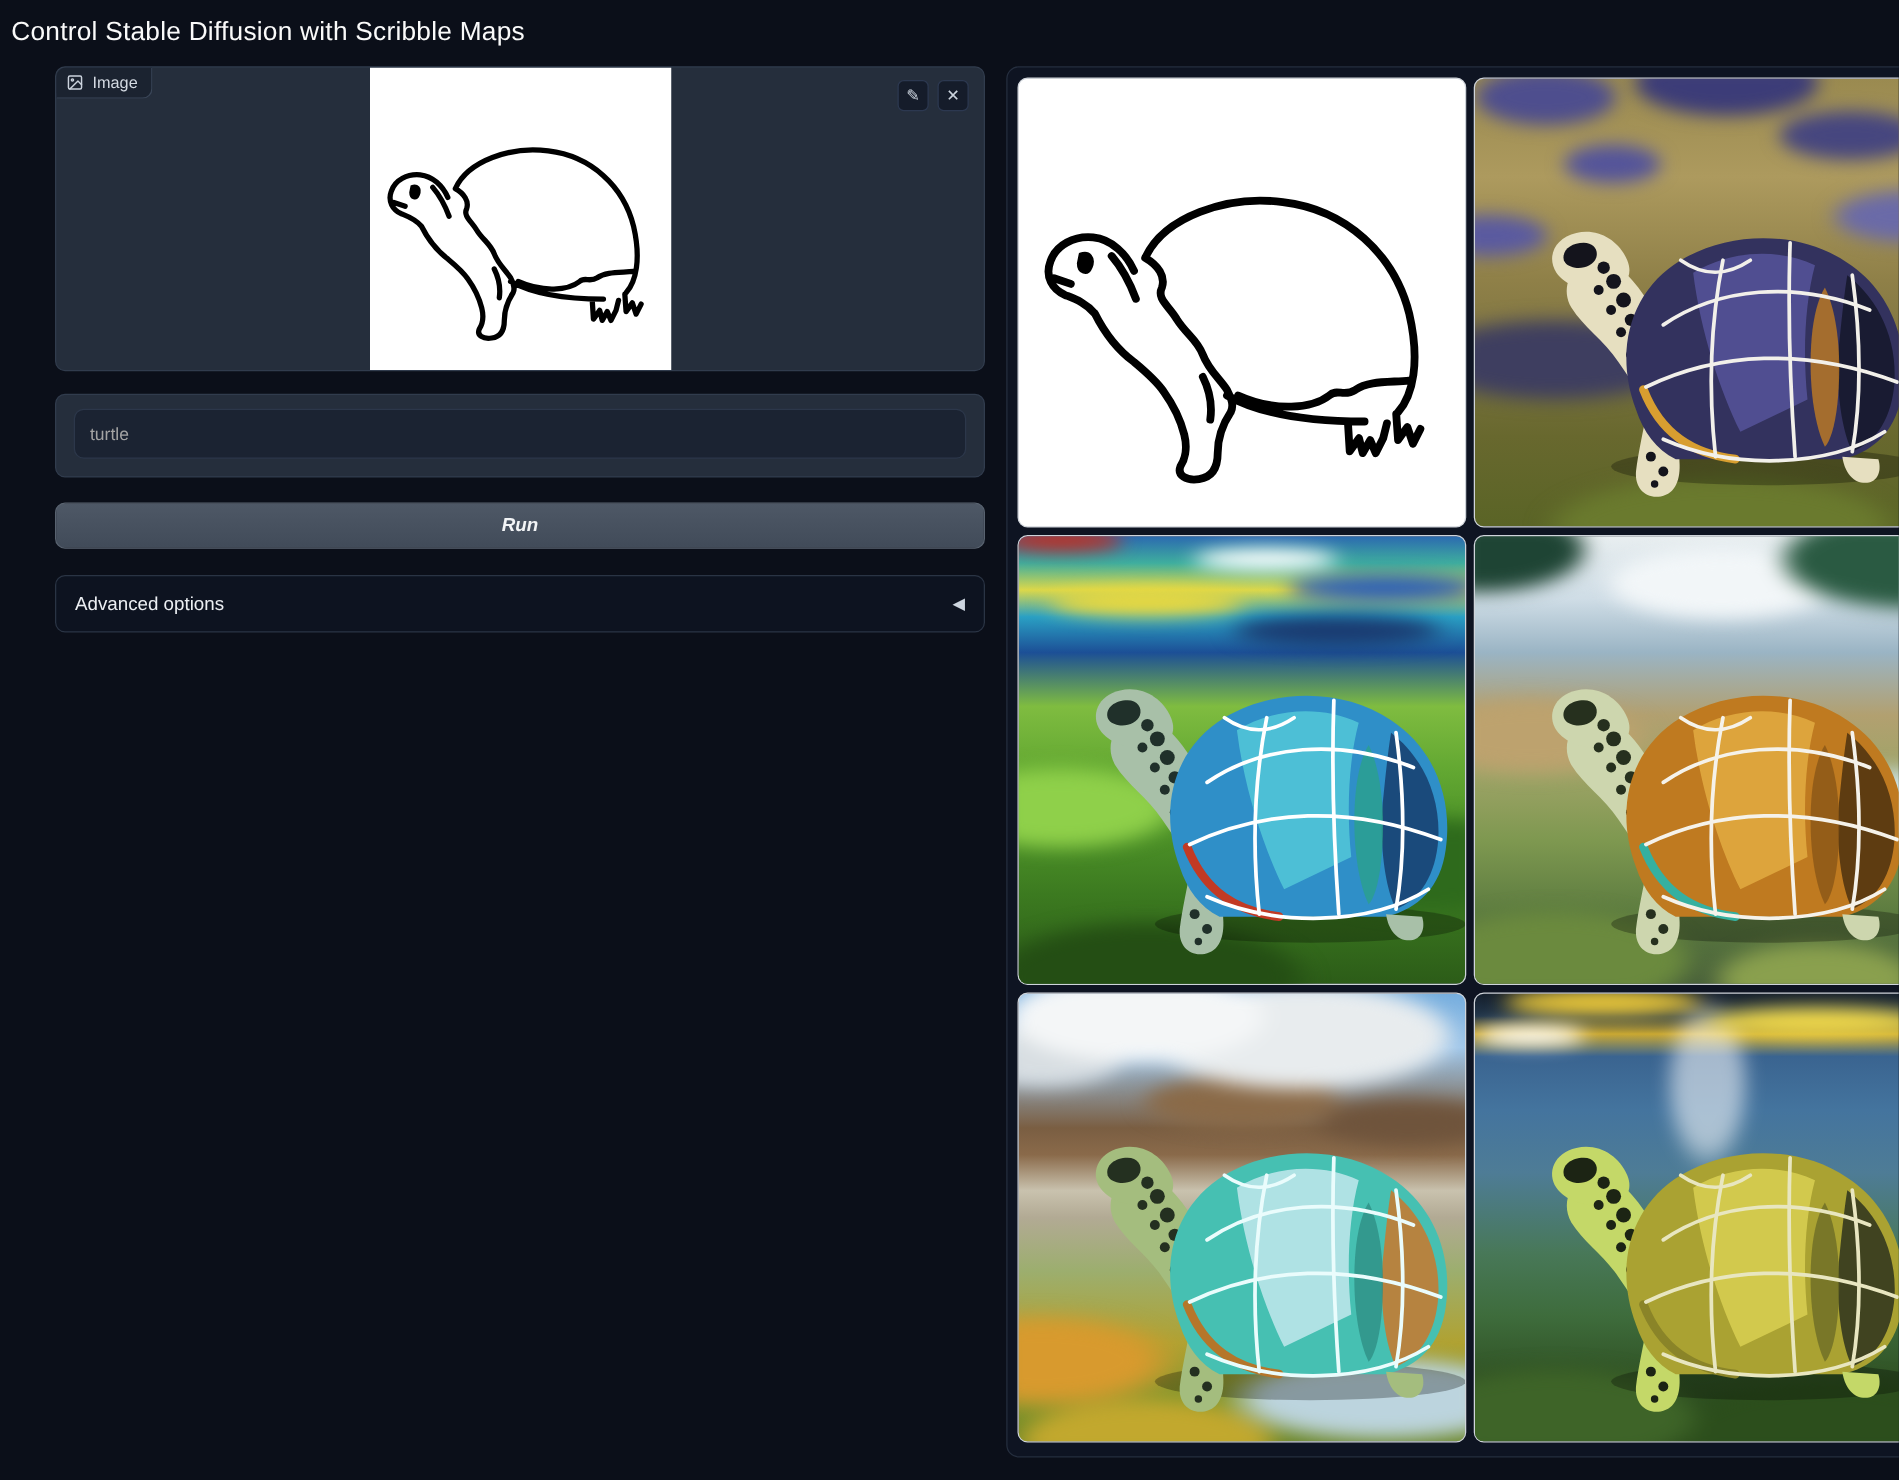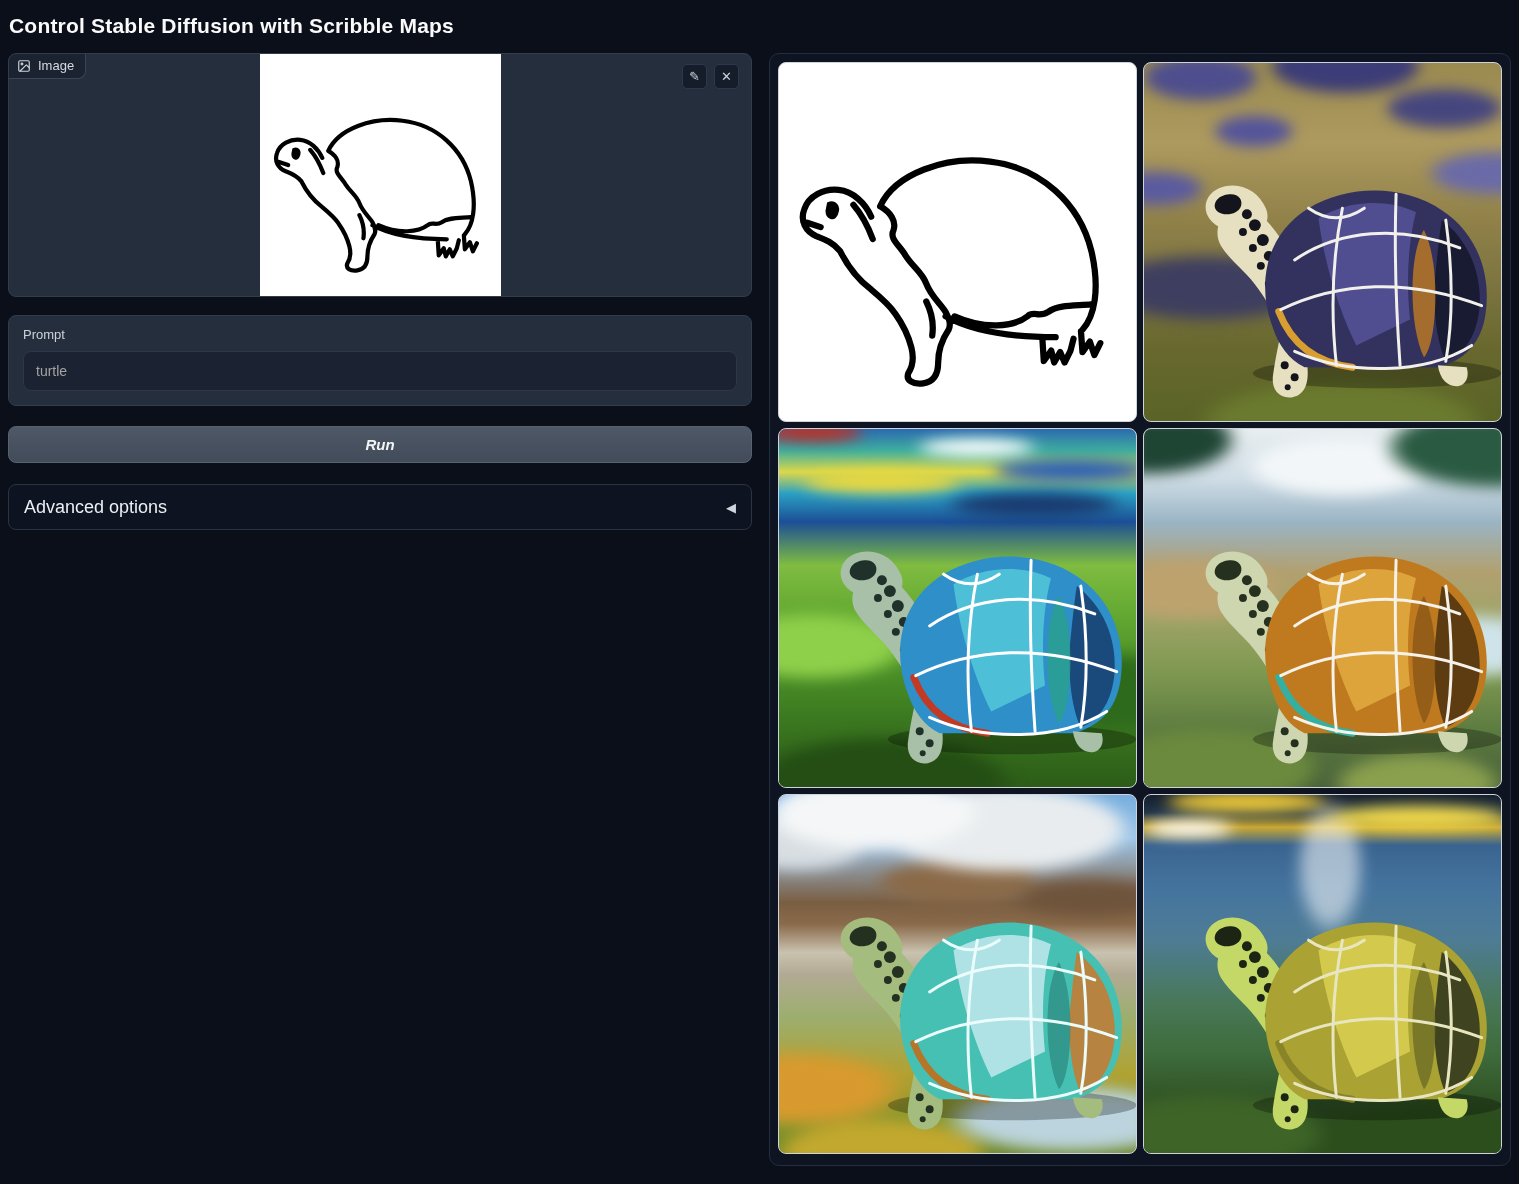--- a/index.html
+++ b/index.html
@@ -4,23 +4,23 @@
 <style>
   * { box-sizing: border-box; margin: 0; padding: 0; }
   html,body { width:1519px; height:1184px; }
   body {
     background:#0b0f19;
     color:#f3f4f6;
     font-family:"Liberation Sans","DejaVu Sans",sans-serif;
     overflow:hidden;
   }
   .page { padding:8px; }
-  h1.title { font-size:21px; font-weight:700; letter-spacing:.2px; padding:6px 0 15px 1px; color:#fafafa; }
+  h1.title { font-size:21px; font-weight:400; letter-spacing:.2px; padding:6px 0 15px 1px; color:#fafafa; }
   .cols { display:flex; gap:17px; align-items:flex-start; }
-  .left-col { width:744px; flex:none; }
+  .left-col { width:744px; flex:none;margin-left:36px; }
   .right-col { width:742px; flex:none; }
 
   
   .block { background:#252e3c; border:1px solid #313c4d; border-radius:8px; }
   .image-block { position:relative; height:244px; overflow:hidden; }
   .component-tab {
     position:absolute; top:0; left:0; z-index:3;
     display:flex; align-items:center; gap:7px;
     background:#1b2330; border:1px solid #3a4658; border-top:none; border-left:none;
     border-radius:8px 0 8px 0; padding:4px 11px 5px 8px;
@@ -54,21 +54,21 @@
     border:1px solid #58626f; color:#f2f4f6; font-size:15px; font-weight:700;
     font-family:"Liberation Sans","DejaVu Sans",sans-serif;
     font-style:italic;
   }
 
   
   .accordion {
     margin-top:21px; height:46px; display:flex; align-items:center; justify-content:space-between;
     background:#0d1320; border:1px solid #2a3444; border-radius:8px; padding:0 15px; cursor:pointer;
   }
-  .accordion .lbl { font-size:18px; color:#eceff3; }
+  .accordion .lbl { font-size:15px; color:#eceff3; }
   .accordion .arrow { font-size:13px; color:#cdd5df; }
 
   
   .gallery {
     background:#0e1422; border:1px solid #252e3e; border-radius:10px;
     padding:8px; height:1113px;
     display:grid; grid-template-columns:1fr 1fr; grid-auto-rows:360px; gap:6px;
   }
   .cell {
     position:relative; border-radius:8px; border:1px solid #cfd4da; overflow:hidden;
@@ -218,21 +218,20 @@
 
         <div class="preview" aria-label="black line scribble of a turtle on a white canvas">
           <svg viewBox="0 0 240 240" preserveAspectRatio="xMidYMid meet">
             <path class="sk" d="M68,96 C78,74 112,62 142,66 C176,70 202,94 210,126 C216,152 212,170 204,179 M118,170 C138,179 158,177 167,170 C171,166 175,171 181,167 C188,162 199,163 210,162 M68,96 C75,100 79,106 77,112 C74,118 81,122 85,129 C90,137 96,140 99,148 C102,156 108,161 112,167 M62,103 C58,94 50,86 40,85 C30,84 20,89 17,98 C14,106 18,113 25,116 C30,118 36,120 41,126 M50,95 C56,102 60,110 63,118 M19,107 L28,110 M41,126 C47,138 54,146 62,152 C68,157 74,162 78,168 C83,175 87,183 89,191 C91,199 89,205 87,208 C85,213 90,216 97,215 C104,214 107,209 107,201 C107,193 110,185 114,179 C116,175 114,171 112,167 M99,160 C103,168 104,176 103,183 M112,170 C130,180 155,184 186,184 M177,184 L178,200 L183,193 L185,201 L189,194 L192,201 L196,193 L198,185 M203,180 L204,194 L209,187 L212,196 L216,188"></path>
             <path class="sk-fill" d="M33,94 C38,92 41,96 39,101 C37,106 32,104 32,99 Z"></path>
           </svg>
         </div>
       </div>
 
       <div class="block prompt-block">
-        <label class="prompt-label">Prompt</label>
         <input class="prompt-input" type="text" value="turtle" style="">
       </div>
 
       <button class="run-btn">Run</button>
 
       <div class="accordion">
         <span class="lbl">Advanced options</span>
         <span class="arrow">◀</span>
       </div>
     </section>

